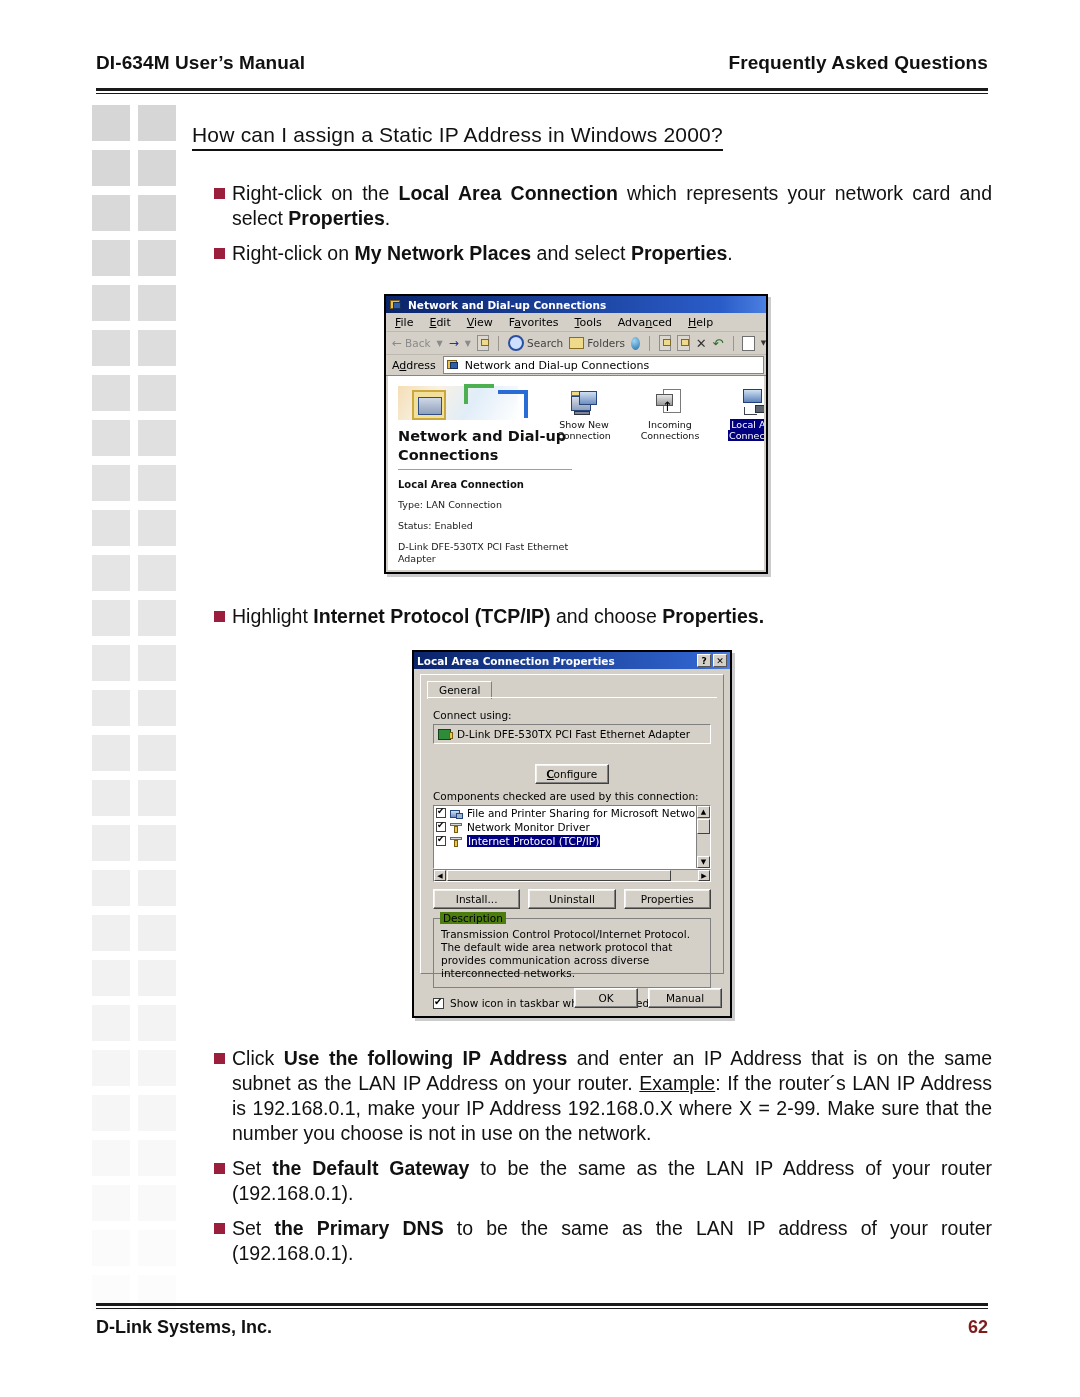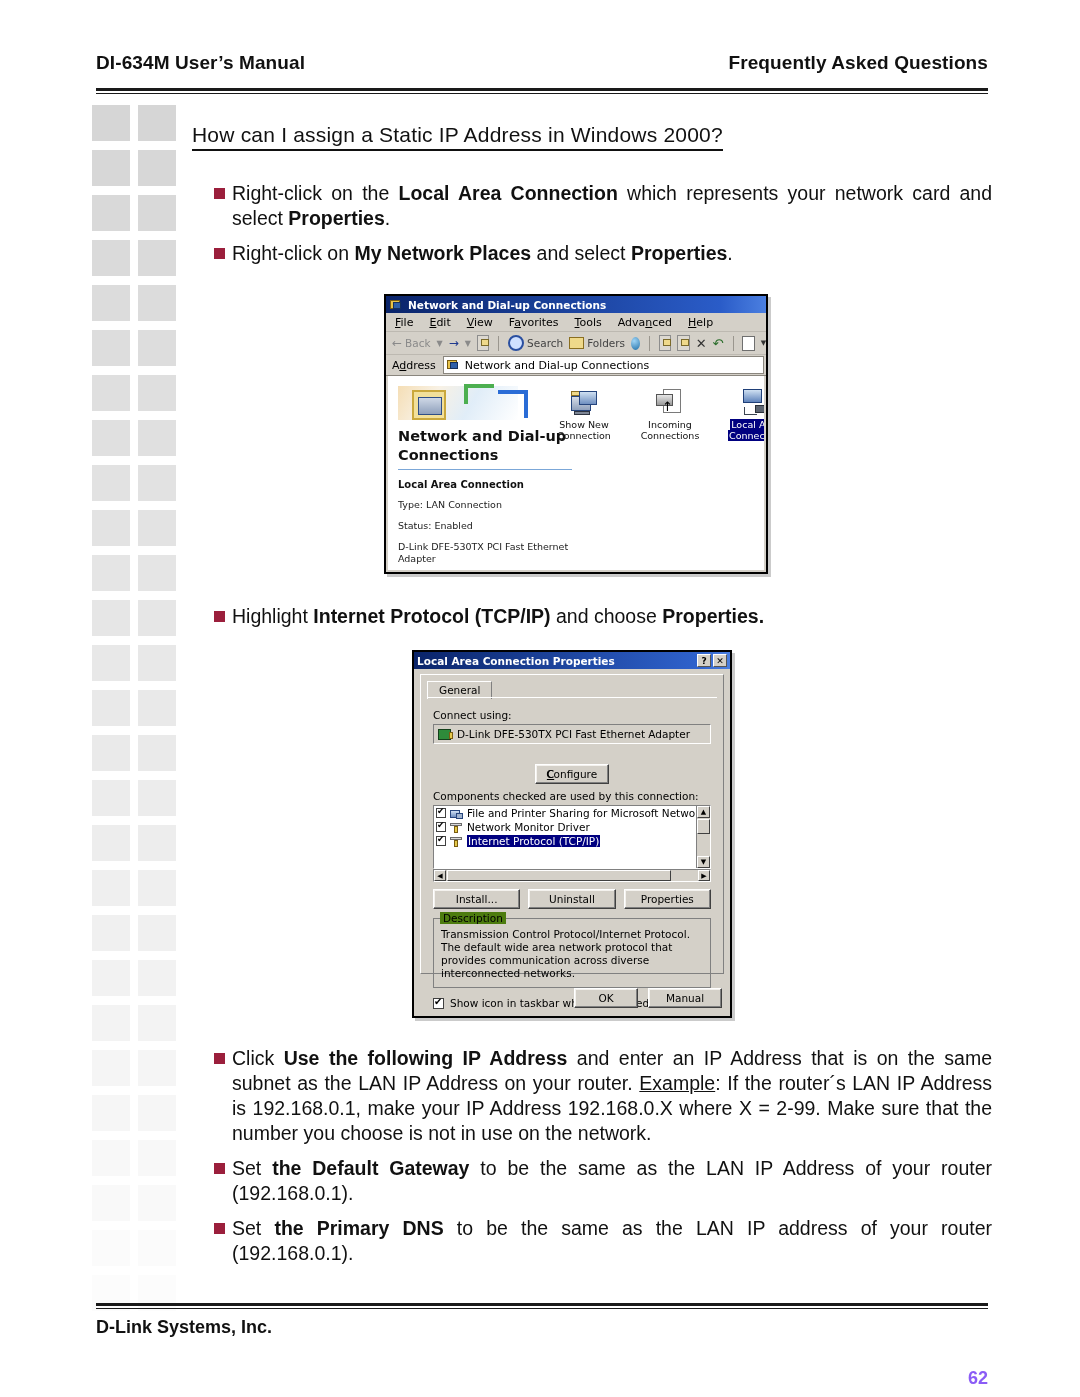--- a/index.html
+++ b/index.html
@@ -186,21 +186,21 @@
   .grp p{margin:0;font-size:10.5px;line-height:13px;color:#000;}
   .chkrow{display:flex;align-items:center;gap:6px;margin-top:9px;font-size:10.5px;}
   .chkrow .cb{width:11px;height:11px;background:#fff;border:1px solid #404040;position:relative;flex:0 0 auto;box-sizing:border-box;}
   .chkrow .cb:after{content:"✔";position:absolute;left:0px;top:-3px;font-size:10px;color:#000;}
   .w2-foot{position:absolute;right:8px;bottom:8px;display:flex;gap:10px;}
 
   
   .ftr-rule{position:absolute;left:96px;top:1303px;width:892px;height:0;border-top:3px solid #1a1a1a;}
   .ftr-rule2{position:absolute;left:96px;top:1308px;width:892px;height:0;border-top:1px solid #1a1a1a;}
   .ftr-left{position:absolute;left:96px;top:1317px;font-size:18px;font-weight:bold;color:#111;}
-  .ftr-right{position:absolute;right:92px;top:1368px;font-size:18px;font-weight:bold;color:#8b5cf6;}
+  .ftr-right{position:absolute;right:92px;top:1317px;font-size:18px;font-weight:bold;color:#7f1d1d;}
 </style>
 </head>
 <body>
 
 <div class="page">
 
   <div class="hdr">
     <div class="hdr-left">DI-634M User’s Manual</div>
     <div class="hdr-right">Frequently Asked Questions</div>
   </div>

